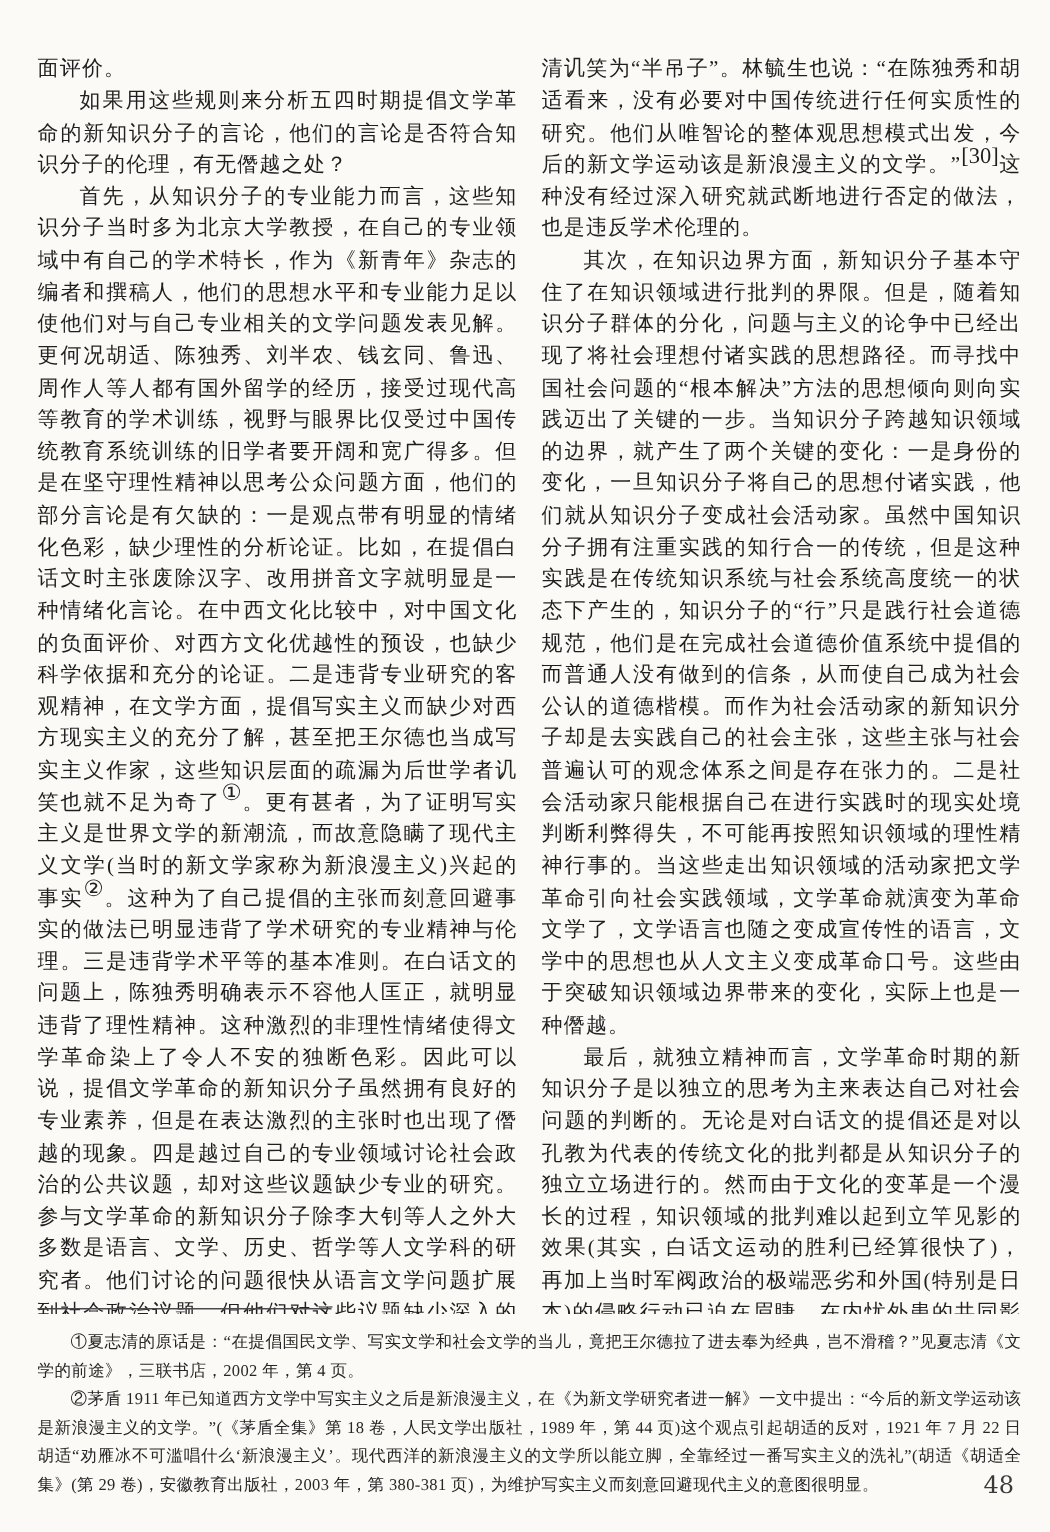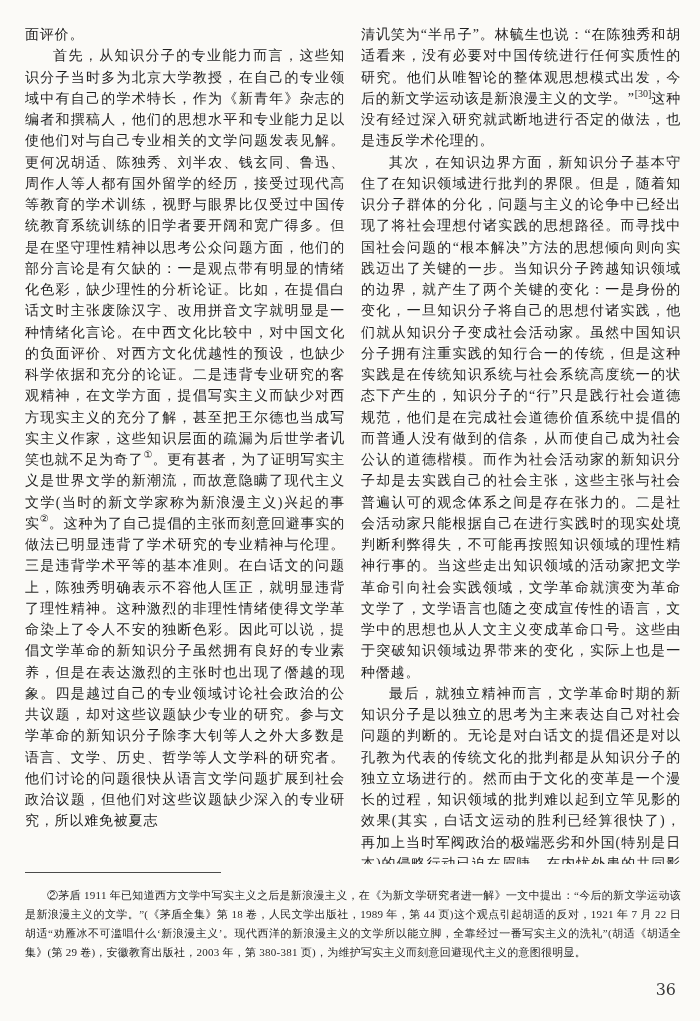--- a/index.html
+++ b/index.html
@@ -10,21 +10,21 @@
   }
   .page{
     position:relative;
     width:700px;height:1021px;
     background:#fbfaf7;
     overflow:hidden;
     box-sizing:border-box;
   }
   .columns{
     position:absolute;
-    left:25px;top:24px;
+    left:25px;top:36px;
     width:656px;
     display:flex;
     gap:16px;
     font-family:Liberation Serif, serif;
   }
   .column{
     width:320px;
     height:840px;
     overflow:hidden;
     text-align:justify;
@@ -32,21 +32,21 @@
   p.para{
     margin:0;
     font-size:14px;
     line-height:21.25px;
     letter-spacing:0.8px;
     color:#1f1f1f;
     text-align:justify;
   }
   p.para.indent{ text-indent:2em; }
   .para sup{
-    font-size:10px;
+    font-size:15px;
     letter-spacing:0;
     vertical-align:super;
     line-height:0;
   }
   .footnote-area{
     position:absolute;
     left:25px;
     top:872px;
     width:656px;
   }
@@ -76,31 +76,33 @@
 </style>
 </head>
 <body>
 
 <div class="page">
 
   <div class="columns">
 
     <div class="column">
       <p class="para">面评价。</p>
+      <p class="para indent">如果用这些规则来分析五四时期提倡文学革命的新知识分子的言论，他们的言论是否符合知识分子的伦理，有无僭越之处？</p>
       <p class="para indent"><span>首先，从知识分子的专业能力而言，这些知识分子当时多为北京大学教授，在自己的专业领域中有自己的学术特长，作为《新青年》杂志的编者和撰稿人，他们的思想水平和专业能力足以使他们对与自己专业相关的文学问题发表见解。更何况胡适、陈独秀、刘半农、钱玄同、鲁迅、周作人等人都有国外留学的经历，接受过现代高等教育的学术训练，视野与眼界比仅受过中国传统教育系统训练的旧学者要开阔和宽广得多。但是在坚守理性精神以思考公众问题方面，他们的部分言论是有欠缺的：一是观点带有明显的情绪化色彩，缺少理性的分析论证。比如，在提倡白话文时主张废除汉字、改用拼音文字就明显是一种情绪化言论。在中西文化比较中，对中国文化的负面评价、对西方文化优越性的预设，也缺少科学依据和充分的论证。二是违背专业研究的客观精神，在文学方面，提倡写实主义而缺少对西方现实主义的充分了解，甚至把王尔德也当成写实主义作家，这些知识层面的疏漏为后世学者讥笑也就不足为奇了</span><sup>①</sup><span>。更有甚者，为了证明写实主义是世界文学的新潮流，而故意隐瞒了现代主义文学(当时的新文学家称为新浪漫主义)兴起的事实</span><sup>②</sup><span>。这种为了自己提倡的主张而刻意回避事实的做法已明显违背了学术研究的专业精神与伦理。三是违背学术平等的基本准则。在白话文的问题上，陈独秀明确表示不容他人匡正，就明显违背了理性精神。这种激烈的非理性情绪使得文学革命染上了令人不安的独断色彩。因此可以说，提倡文学革命的新知识分子虽然拥有良好的专业素养，但是在表达激烈的主张时也出现了僭越的现象。四是越过自己的专业领域讨论社会政治的公共议题，却对这些议题缺少专业的研究。参与文学革命的新知识分子除李大钊等人之外大多数是语言、文学、历史、哲学等人文学科的研究者。他们讨论的问题很快从语言文学问题扩展到社会政治议题，但他们对这些议题缺少深入的专业研究，所以难免被夏志</span></p>
     </div>
 
     <div class="column">
       <p class="para"><span>清讥笑为“半吊子”。林毓生也说：“在陈独秀和胡适看来，没有必要对中国传统进行任何实质性的研究。他们从唯智论的整体观思想模式出发，今后的新文学运动该是新浪漫主义的文学。”</span><sup>[30]</sup><span>这种没有经过深入研究就武断地进行否定的做法，也是违反学术伦理的。</span></p>
       <p class="para indent">其次，在知识边界方面，新知识分子基本守住了在知识领域进行批判的界限。但是，随着知识分子群体的分化，问题与主义的论争中已经出现了将社会理想付诸实践的思想路径。而寻找中国社会问题的“根本解决”方法的思想倾向则向实践迈出了关键的一步。当知识分子跨越知识领域的边界，就产生了两个关键的变化：一是身份的变化，一旦知识分子将自己的思想付诸实践，他们就从知识分子变成社会活动家。虽然中国知识分子拥有注重实践的知行合一的传统，但是这种实践是在传统知识系统与社会系统高度统一的状态下产生的，知识分子的“行”只是践行社会道德规范，他们是在完成社会道德价值系统中提倡的而普通人没有做到的信条，从而使自己成为社会公认的道德楷模。而作为社会活动家的新知识分子却是去实践自己的社会主张，这些主张与社会普遍认可的观念体系之间是存在张力的。二是社会活动家只能根据自己在进行实践时的现实处境判断利弊得失，不可能再按照知识领域的理性精神行事的。当这些走出知识领域的活动家把文学革命引向社会实践领域，文学革命就演变为革命文学了，文学语言也随之变成宣传性的语言，文学中的思想也从人文主义变成革命口号。这些由于突破知识领域边界带来的变化，实际上也是一种僭越。</p>
       <p class="para indent">最后，就独立精神而言，文学革命时期的新知识分子是以独立的思考为主来表达自己对社会问题的判断的。无论是对白话文的提倡还是对以孔教为代表的传统文化的批判都是从知识分子的独立立场进行的。然而由于文化的变革是一个漫长的过程，知识领域的批判难以起到立竿见影的效果(其实，白话文运动的胜利已经算很快了)，再加上当时军阀政治的极端恶劣和外国(特别是日本)的侵略行动已迫在眉睫，在内忧外患的共同影响下，新知</p>
     </div>
 
   </div>
 
   <div class="footnote-area">
     <div class="fn-separator"></div>
+    <p class="footnote">①夏志清的原话是：“在提倡国民文学、写实文学和社会文学的当儿，竟把王尔德拉了进去奉为经典，岂不滑稽？”见夏志清《文学的前途》，三联书店，2002 年，第 4 页。</p>
     <p class="footnote">②茅盾 1911 年已知道西方文学中写实主义之后是新浪漫主义，在《为新文学研究者进一解》一文中提出：“今后的新文学运动该是新浪漫主义的文学。”(《茅盾全集》第 18 卷，人民文学出版社，1989 年，第 44 页)这个观点引起胡适的反对，1921 年 7 月 22 日胡适“劝雁冰不可滥唱什么‘新浪漫主义’。现代西洋的新浪漫主义的文学所以能立脚，全靠经过一番写实主义的洗礼”(胡适《胡适全集》(第 29 卷)，安徽教育出版社，2003 年，第 380-381 页)，为维护写实主义而刻意回避现代主义的意图很明显。</p>
   </div>
 
-  <div class="page-number">36</div>
+  <div class="page-number">48</div>
 
 </div>
 
 </body></html>

